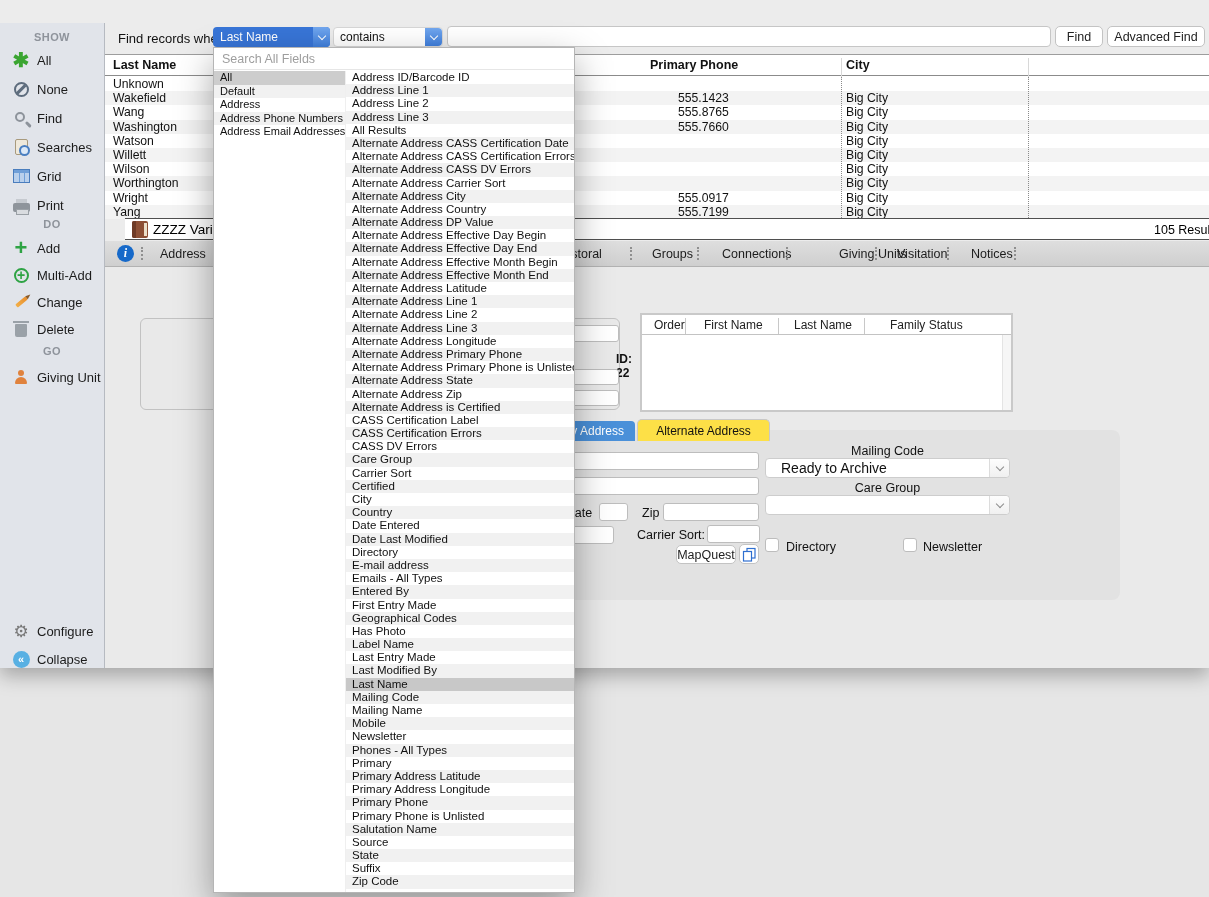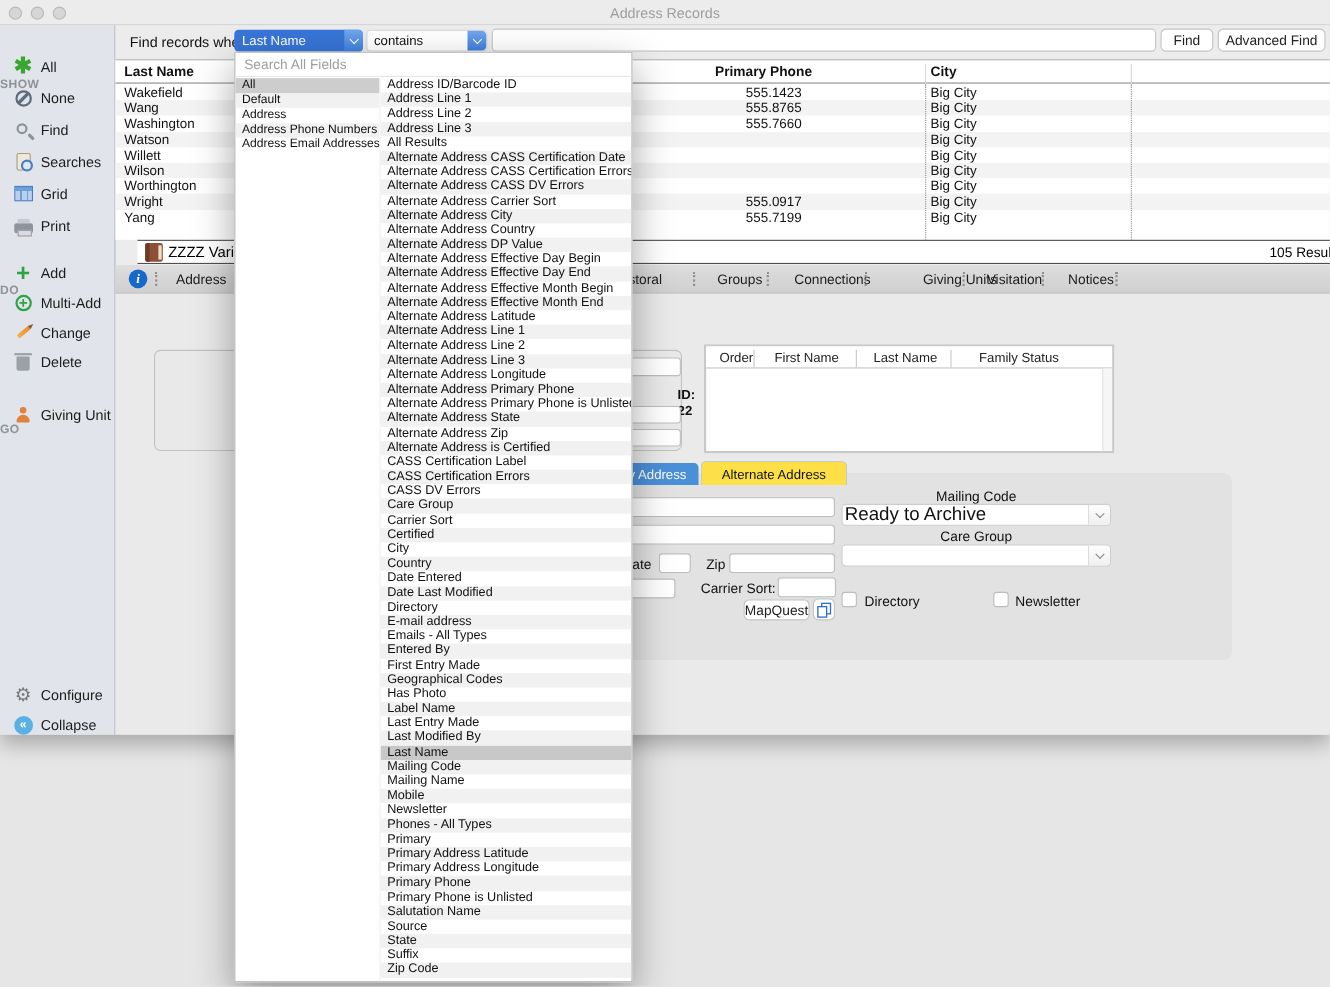--- a/index.html
+++ b/index.html
@@ -13,22 +13,22 @@
           box-shadow:0 8px 18px rgba(0,0,0,.28);border-bottom:1px solid #bdbdbd;}
   .titlebar{position:absolute;left:0;top:0;width:100%;height:23px;background:#ececec;
             border-bottom:1px solid #d2d2d2;}
   .title{position:absolute;left:0;right:0;top:4px;text-align:center;font-size:13px;color:#9d9d9d;}
   .light{position:absolute;top:6px;width:12px;height:12px;border-radius:50%;
          background:#d6d6d6;border:1px solid #b9b9b9;}
 
   
   .sidebar{position:absolute;left:0;top:23px;width:105px;height:645px;background:#e1e4ea;
            border-right:1px solid #b6bac1;}
-  .sb-h{position:absolute;left:0;width:100%;font-size:11px;font-weight:bold;
-        color:#8e939b;letter-spacing:.4px;margin-top:40px;}
+  .sb-h{position:absolute;left:0;width:100%;text-align:center;font-size:11px;font-weight:bold;
+        color:#8e939b;letter-spacing:.4px;}
   .sb-item{position:absolute;left:0;width:100%;height:22px;display:flex;align-items:center;cursor:default;}
   .sb-item .ic{width:22px;height:20px;margin-left:10px;display:flex;align-items:center;justify-content:center;flex:none;}
   .sb-item .lb{margin-left:5px;font-size:13px;color:#1c1c1c;white-space:nowrap;}
 
   
   .i-all{color:#3aa531;font-size:20px;font-weight:bold;line-height:18px;}
   .i-none{width:15px;height:15px;border:2.5px solid #5d6c7d;border-radius:50%;position:relative;}
   .i-none::before{content:"";position:absolute;left:-1px;top:4.5px;width:12px;height:2.5px;
                   background:#5d6c7d;transform:rotate(-45deg);}
   .i-find{width:10px;height:10px;border:2px solid #8d939b;border-radius:50%;position:relative;margin:-3px 0 0 -3px;}
@@ -117,21 +117,21 @@
   .m-vsep{position:absolute;top:2px;height:16px;border-left:1px solid #c8c8c8;width:0;}
   .m-scroll{position:absolute;right:0;top:20px;width:9px;height:75px;background:#f6f6f6;border-left:1px solid #e4e4e4;}
 
   .formpanel{position:absolute;left:455px;top:163px;width:560px;height:170px;background:#e2e2e2;border-radius:8px;}
   .atab-active{position:absolute;left:420px;top:154px;width:110px;height:20px;background:#4a90d9;
                border-radius:4px 4px 0 0;color:#fff;font-size:12px;text-align:center;line-height:20px;}
   .atab{position:absolute;left:532px;top:152px;width:133px;height:22px;background:#fde047;border:1px solid #c8c8c8;
         border-bottom:none;border-radius:5px 5px 0 0;font-size:12px;text-align:center;line-height:22px;color:#111;}
   .flabel{position:absolute;font-size:12.5px;color:#111;white-space:nowrap;}
   .mac-select{position:absolute;background:#fff;border:1px solid #cdcdcd;border-radius:4px;display:flex;align-items:center;}
-  .mac-select .txt{padding-left:2px;font-size:17px;flex:1;white-space:nowrap;overflow:hidden;}
+  .mac-select .txt{padding-left:15px;font-size:14px;flex:1;white-space:nowrap;overflow:hidden;}
   .mac-select .gcap{width:20px;height:100%;border-left:1px solid #dcdcdc;border-radius:0 4px 4px 0;
         background:linear-gradient(#fdfdfd,#f0f0f0);display:flex;align-items:center;justify-content:center;flex:none;}
   .gchev{width:6px;height:6px;border-right:1.6px solid #8d8d8d;border-bottom:1.6px solid #8d8d8d;
          transform:rotate(45deg);margin-top:-3px;}
   .checkbox{position:absolute;width:14px;height:14px;background:#fff;border:1px solid #bdbdbd;border-radius:3px;}
 
   
   .popover{position:absolute;left:213px;top:47px;width:362px;height:846px;background:#fff;
            border:1px solid #b5b5b5;box-shadow:0 14px 34px rgba(0,0,0,.35);z-index:50;}
   .pop-search{position:absolute;left:0;top:0;width:100%;height:22px;border-bottom:1px solid #e6e6e6;
@@ -145,26 +145,20 @@
   .field-item:nth-of-type(even){background:#f1f1f1;}
   .field-item.selected{background:#c8c8c8;}
 </style>
 </head>
 <body>
 
 <div class="screen">
 
   <div class="window">
 
-    <div class="titlebar">
-      <span class="light" style="left:8px"></span>
-      <span class="light" style="left:28px"></span>
-      <span class="light" style="left:48px"></span>
-      <div class="title">Address Records</div>
-    </div>
 
     <div class="sidebar">
       <div class="sb-h" style="top:8px">SHOW</div>
 
       <div class="sb-item" style="top:26px">
         <span class="ic">
             <span class="i-all">✱</span>
           </span>
         <span class="lb">All</span>
         </div>
@@ -272,20 +266,25 @@
       <div class="rt-head">
         <span style="left:8px">Last Name</span>
         <span style="left:545px">Primary Phone</span>
         <span style="left:741px">City</span>
         <span class="hsep" style="left:736px"></span>
         <span class="hsep" style="left:923px"></span>
 
       </div>
       <div class="rt-body">
 
+      <div class="t-row">
+            <span style="left:8px">Unknown</span>
+            <span style="left:573px"></span>
+            <span style="left:741px"></span>
+          </div>
           <div class="t-row">
             <span style="left:8px">Wakefield</span>
             <span style="left:573px">555.1423</span>
             <span style="left:741px">Big City</span>
           </div>
           <div class="t-row">
             <span style="left:8px">Wang</span>
             <span style="left:573px">555.8765</span>
             <span style="left:741px">Big City</span>
           </div>

